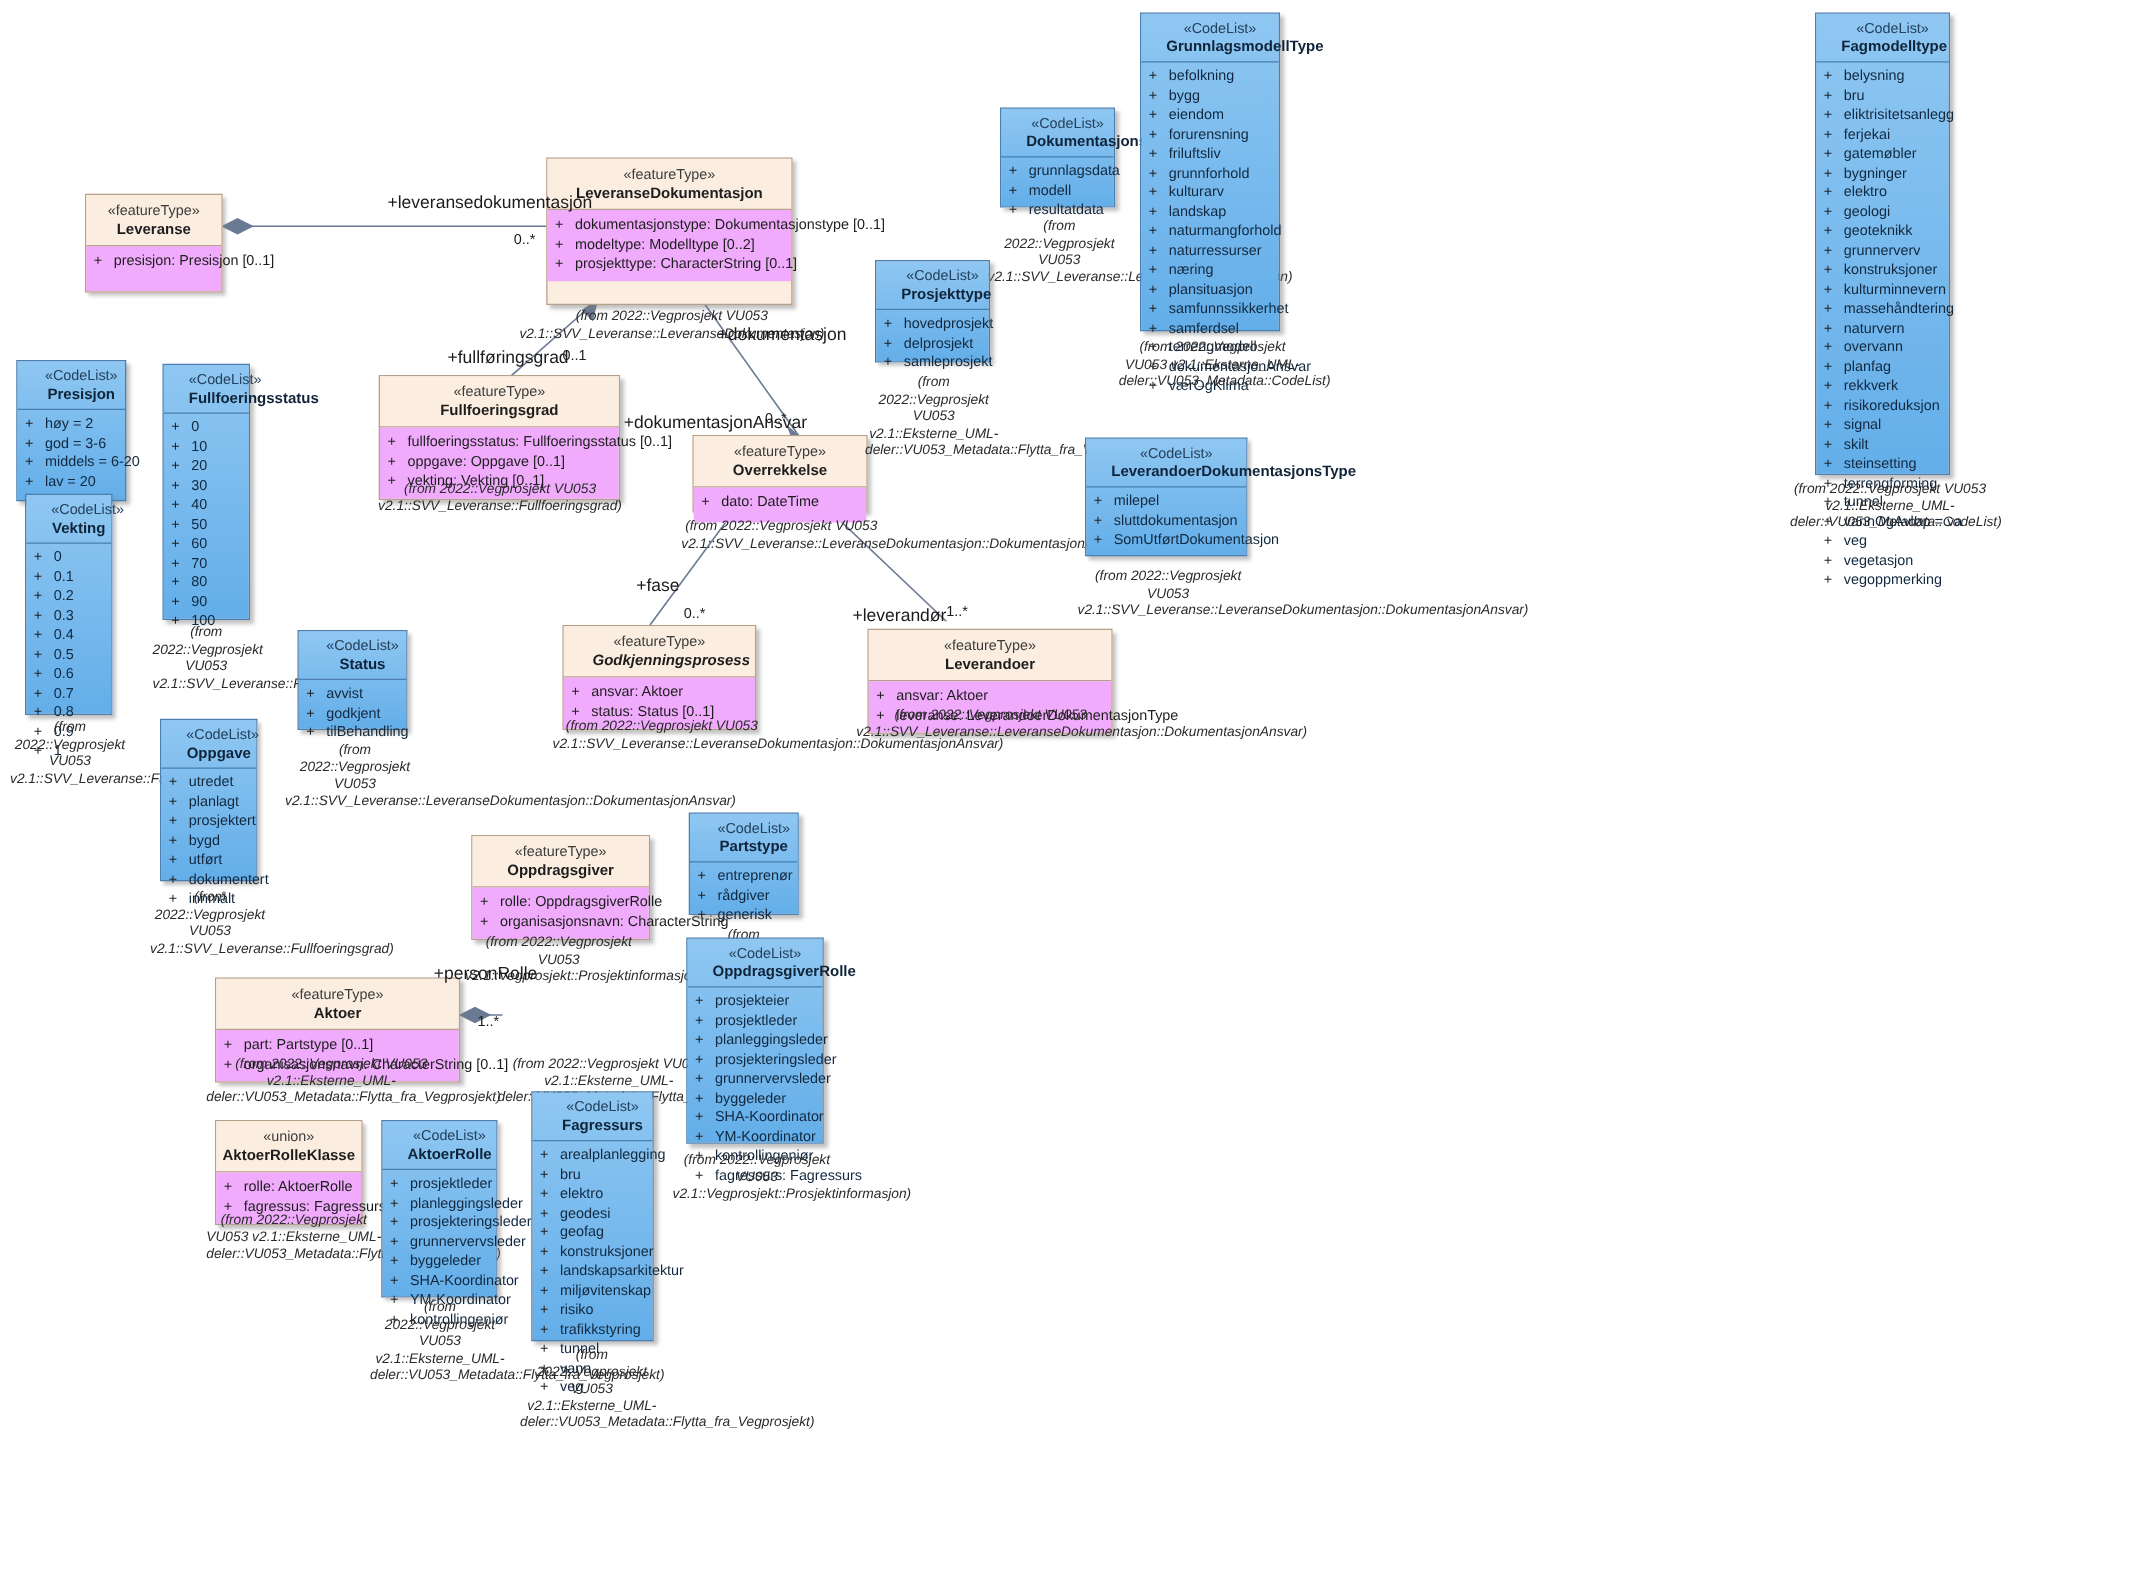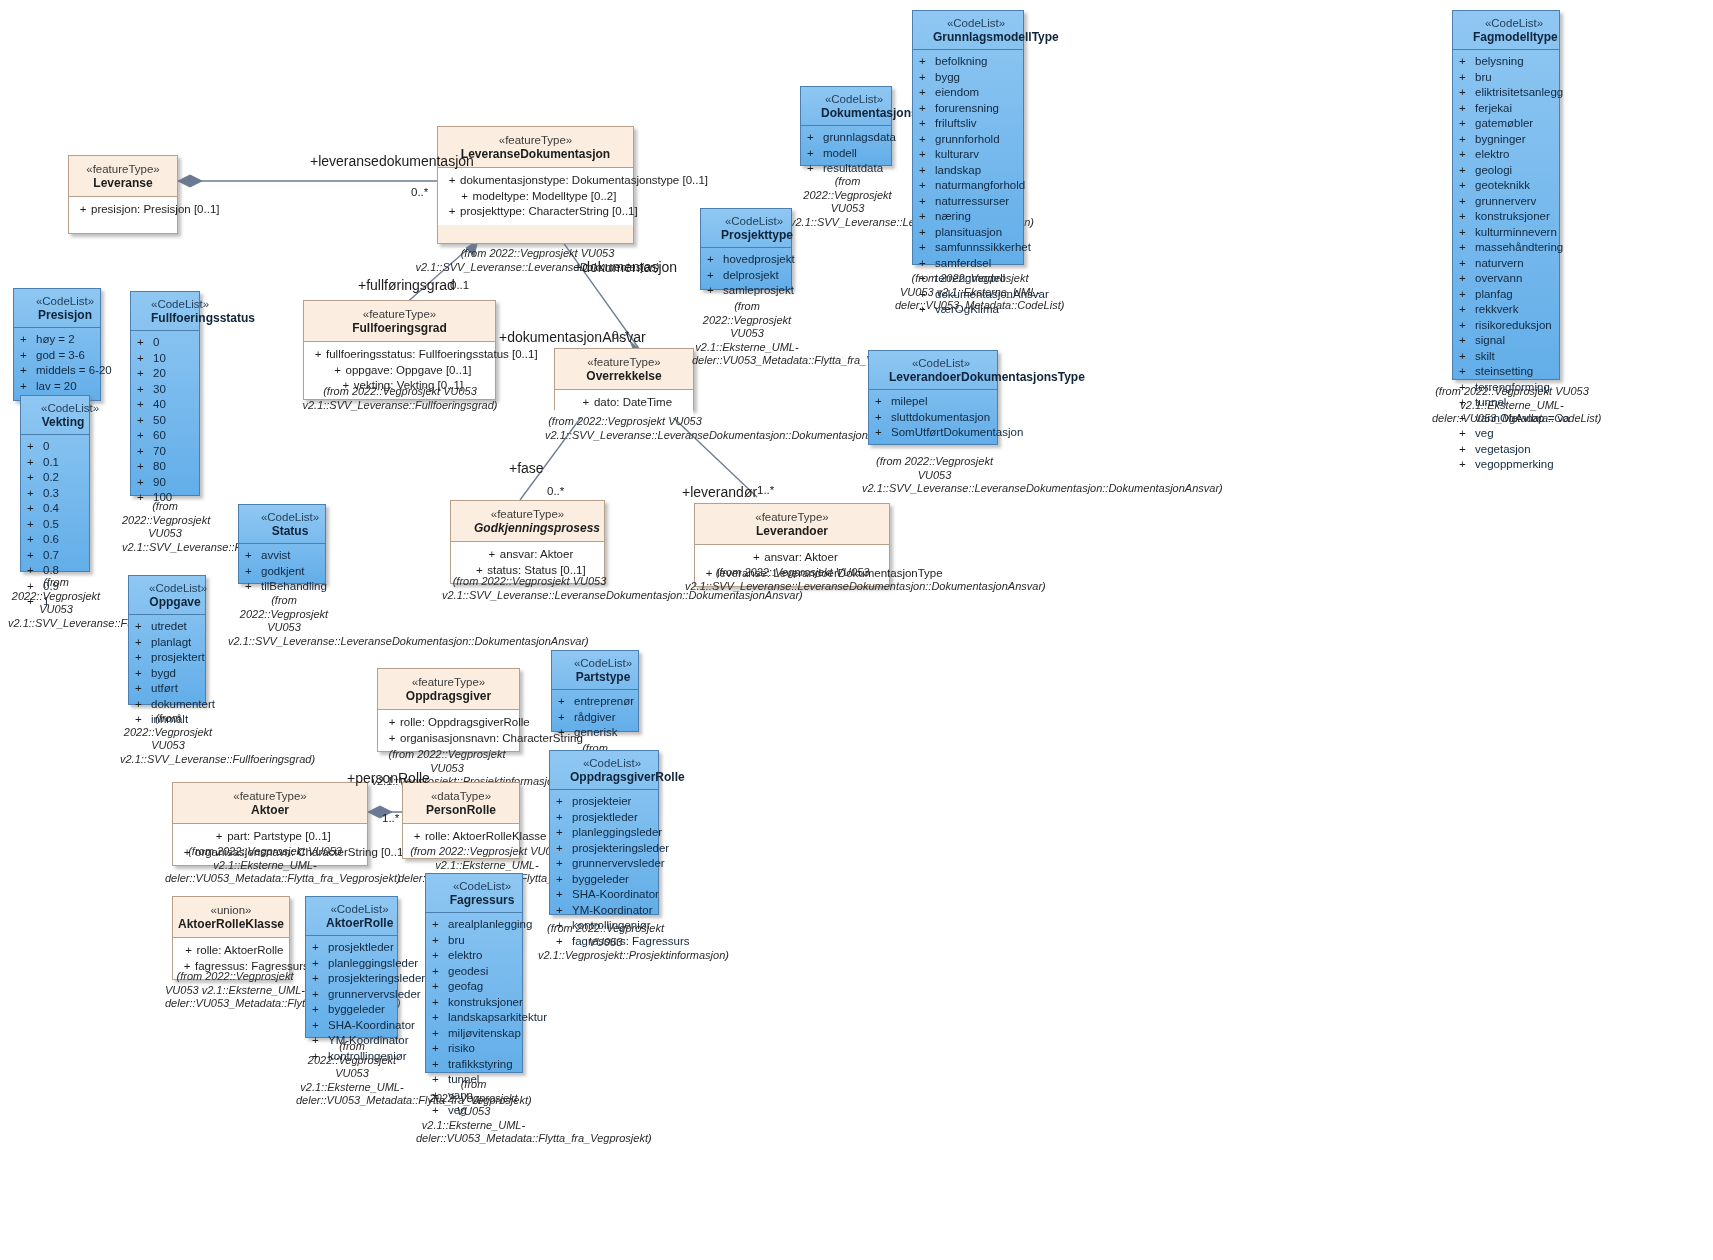--- a/index.html
+++ b/index.html
@@ -6,21 +6,21 @@
   body{width:1713px;height:1260px;position:relative;font-family:"Liberation Sans",sans-serif;overflow:hidden;}
   .canvas{position:absolute;left:0;top:0;width:1713px;height:1260px;}
   svg.links{position:absolute;left:0;top:0;width:1713px;height:1260px;pointer-events:none;}
 
   .node{position:absolute;box-sizing:border-box;}
   .box{border:1px solid #8a8f98;box-shadow:3px 3px 3px rgba(120,120,120,0.45);box-sizing:border-box;}
 
   
   .ft .box{background:#fbeee0;border-color:#b6a089;}
   .ft .hdr{background:#fbeee0;padding:6px 4px 5px 4px;text-align:center;border-bottom:1px solid #b6a089;}
-  .ft .body{background:#ffffff;padding:5px 4px 5px 6px;min-height:26px;text-align:center;}
+  .ft .body{background:#f0abfc;padding:5px 4px 5px 6px;min-height:26px;}
 
   
   .cl .box{background:#6cb4ee;background:linear-gradient(180deg,#8fc7f2 0%,#63aee9 100%);border-color:#4a7fb0;}
   .cl .hdr{padding:5px 4px 4px 20px;text-align:center;border-bottom:1px solid #4a7fb0;}
   .cl .body{padding:4px 4px 6px 6px;}
 
   .stereo{font-size:11.5px;color:#3b3b3b;line-height:14px;}
   .cname{font-size:12px;font-weight:bold;color:#1d1d1d;line-height:15px;}
   .cname.ital{font-style:italic;text-align:right;}
   .attr{font-size:11.5px;color:#1d1d1d;line-height:15.5px;white-space:nowrap;}
@@ -173,31 +173,20 @@
         <div class="cname">Aktoer</div>
       </div>
       <div class="body">
         <div class="attr"><span class="plus">+</span><span>part: Partstype [0..1]</span></div>
         <div class="attr"><span class="plus">+</span><span>organisasjonsnavn: CharacterString [0..1]</span></div>
       </div>
     </div>
   </div>
   <div class="fromtxt" style="left:165px;top:845px;width:200px;">(from 2022::Vegprosjekt VU053 v2.1::Eksterne_UML-deler::VU053_Metadata::Flytta_fra_Vegprosjekt)</div>
 
-  <div class="node ft" style="left:402px;top:782px;width:118px;">
-    <div class="box">
-      <div class="hdr">
-        <div class="stereo">«dataType»</div>
-        <div class="cname">PersonRolle</div>
-      </div>
-      <div class="body" style="min-height:24px;">
-        <div class="attr"><span class="plus">+</span><span>rolle: AktoerRolleKlasse</span></div>
-      </div>
-    </div>
-  </div>
   <div class="fromtxt" style="left:398px;top:845px;width:178px;">(from 2022::Vegprosjekt VU053 v2.1::Eksterne_UML-deler::VU053_Metadata::Flytta_fra_Vegprosjekt)</div>
 
   <div class="node ft" style="left:172px;top:896px;width:118px;">
     <div class="box">
       <div class="hdr">
         <div class="stereo">«union»</div>
         <div class="cname">AktoerRolleKlasse</div>
       </div>
       <div class="body">
         <div class="attr"><span class="plus">+</span><span>rolle: AktoerRolle</span></div>

